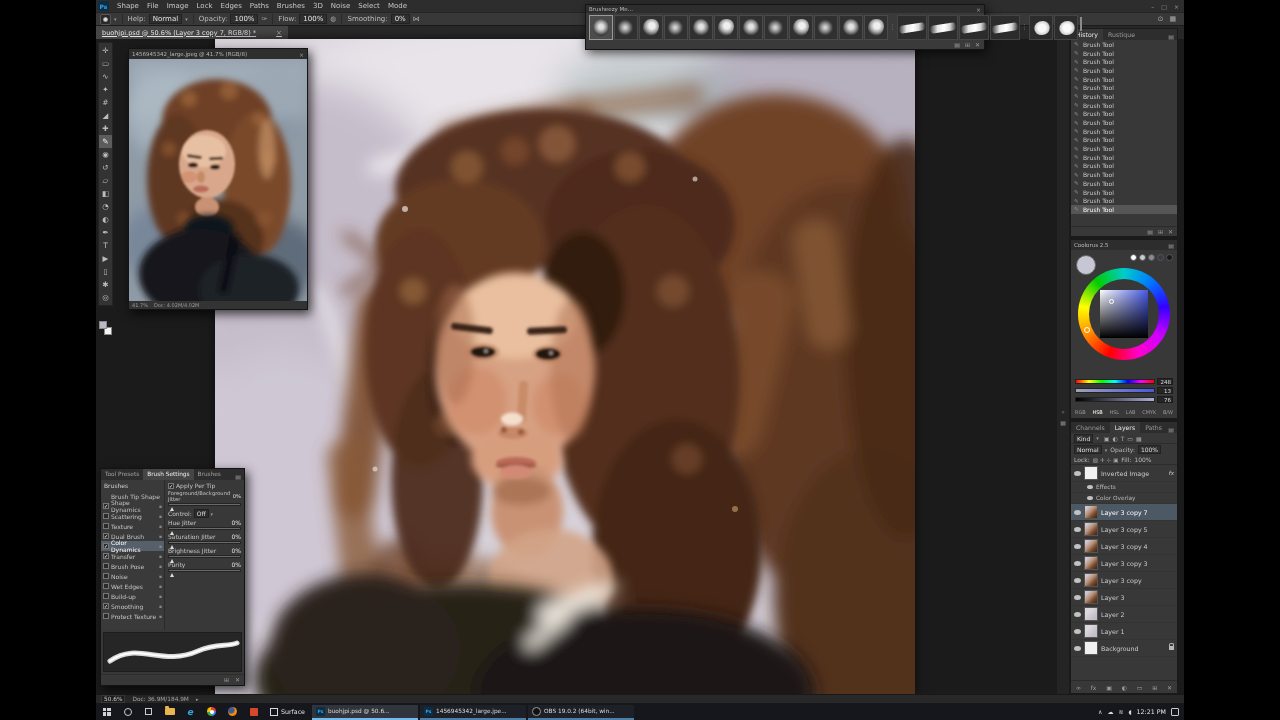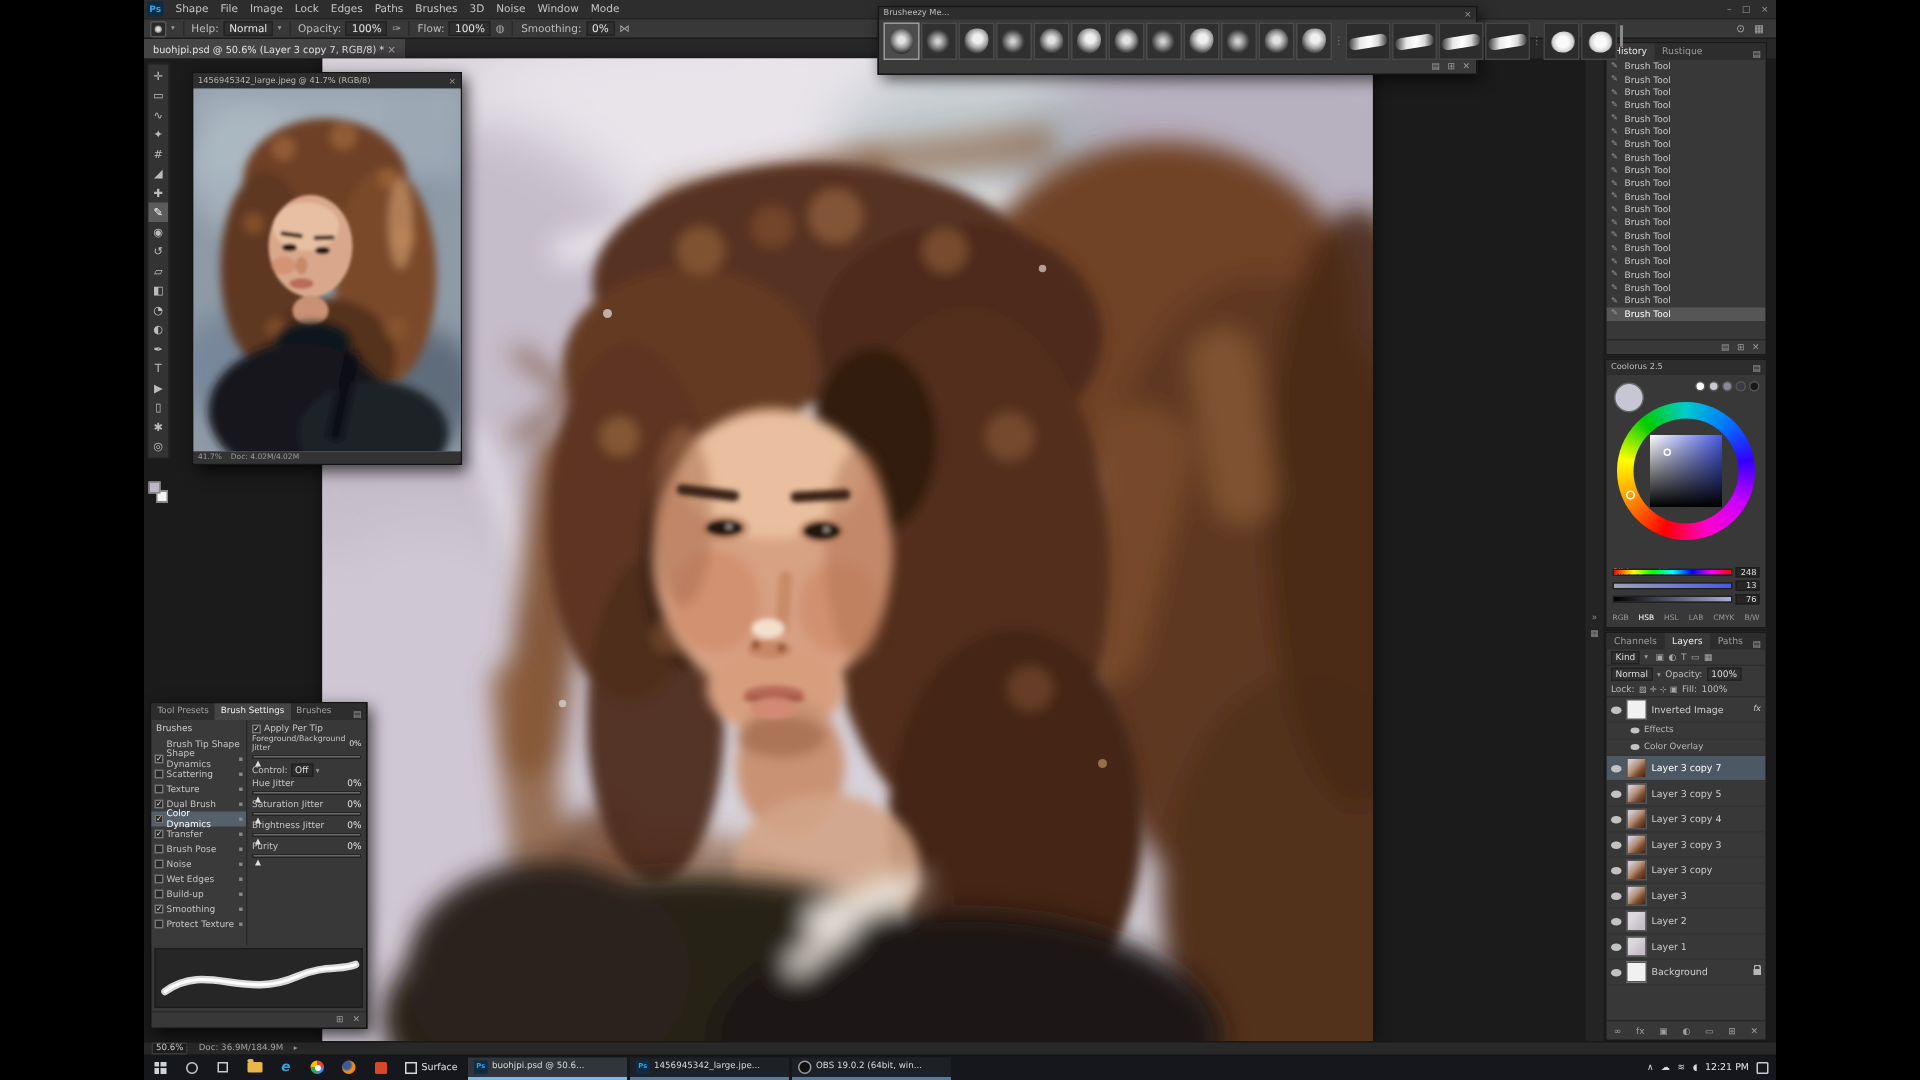--- a/index.html
+++ b/index.html
@@ -25,21 +25,21 @@
     background:radial-gradient(circle,#ddd 0 30%,#666 80%); }
   .ob-caret { font-size:5px; color:#999; }
   .ob-sep { width:1px; height:10px; background:#2a2a2a; margin:0 2px; }
   .ob-box { background:#2f2f2f; border:1px solid #222; padding:0 3px; height:10px; line-height:9px; color:#e4e4e4; }
   .ob-icon { font-size:7px; color:#a8a8a8; }
   .ob-right { margin-left:auto; display:flex; gap:6px; padding-right:4px; }
 
   
   .doctabbar { position:absolute; left:0; top:26px; width:100%; height:13px; background:#282828; display:flex; }
   .doctab { background:#454545; color:#e2e2e2; font-size:6.5px; display:flex; align-items:center;
-    gap:2px; padding:0 6px; height:13px; white-space:nowrap; }
+    gap:20px; padding:0 6px; height:13px; white-space:nowrap;text-decoration:underline; }
   .doctab-close { color:#aaa; font-size:7px; }
 
   
   .workspace { position:absolute; left:0; top:39px; width:100%; height:655px; background:#1b1b1b; }
   .canvas { position:absolute; left:119px; top:39px; width:700px; height:655px;
     box-shadow:0 0 10px rgba(0,0,0,.65); background:#d7d1d9; }
   .canvas svg { display:block; }
 
   
   .tools { position:absolute; left:2px; top:42px; width:15px; background:#333; border:1px solid #232323;
@@ -237,21 +237,21 @@
 
       <span class="menu-item">Shape</span>
           <span class="menu-item">File</span>
           <span class="menu-item">Image</span>
           <span class="menu-item">Lock</span>
           <span class="menu-item">Edges</span>
           <span class="menu-item">Paths</span>
           <span class="menu-item">Brushes</span>
           <span class="menu-item">3D</span>
           <span class="menu-item">Noise</span>
-          <span class="menu-item">Window</span>
+          <span class="menu-item">Select</span>
           <span class="menu-item">Mode</span>
         </div>
       <div class="menubar-right">
 
       <span>–</span>
           <span>□</span>
           <span>×</span>
         </div>
     </div>
 

